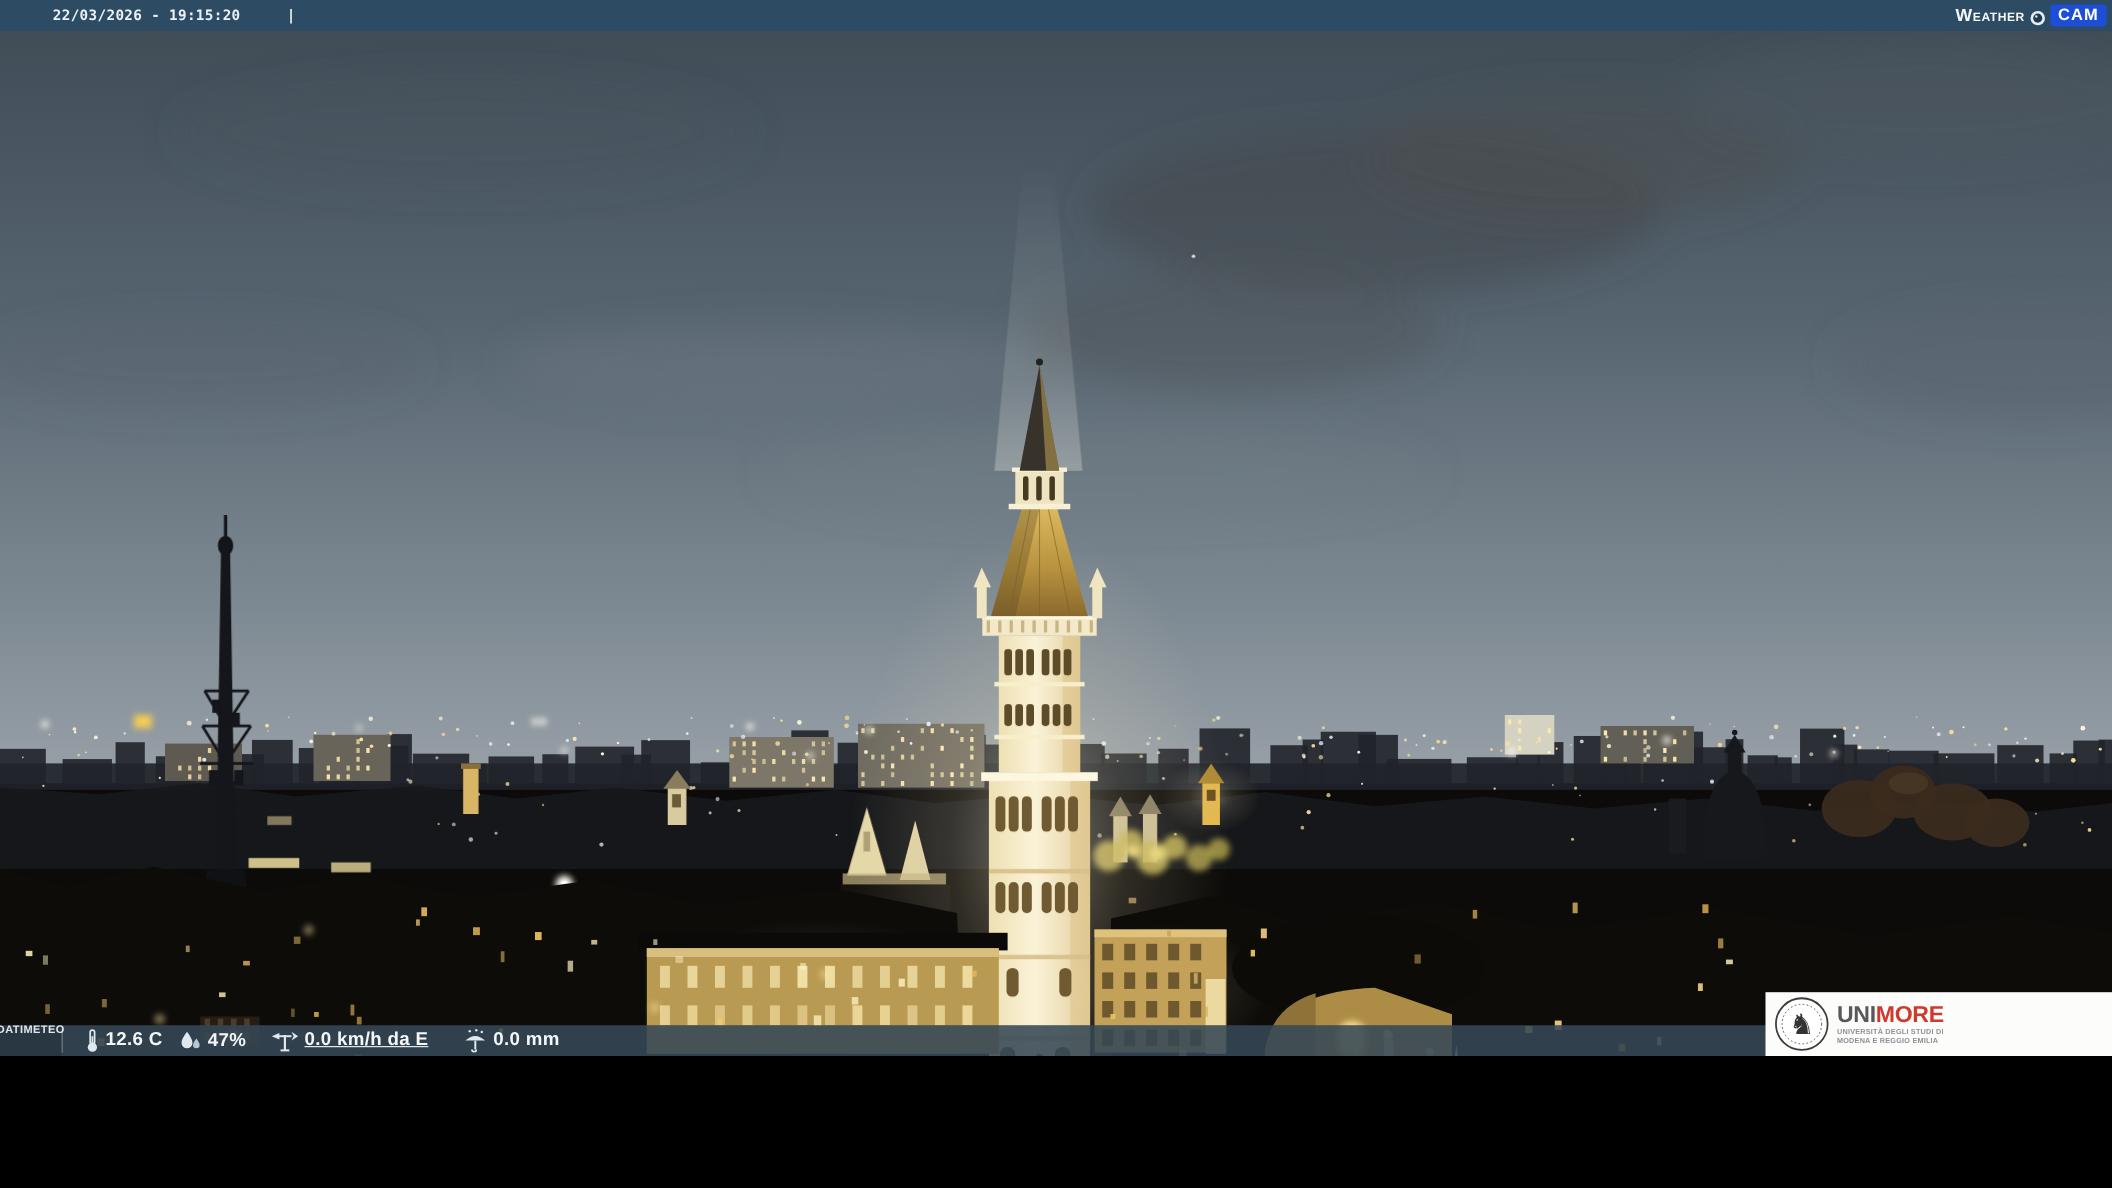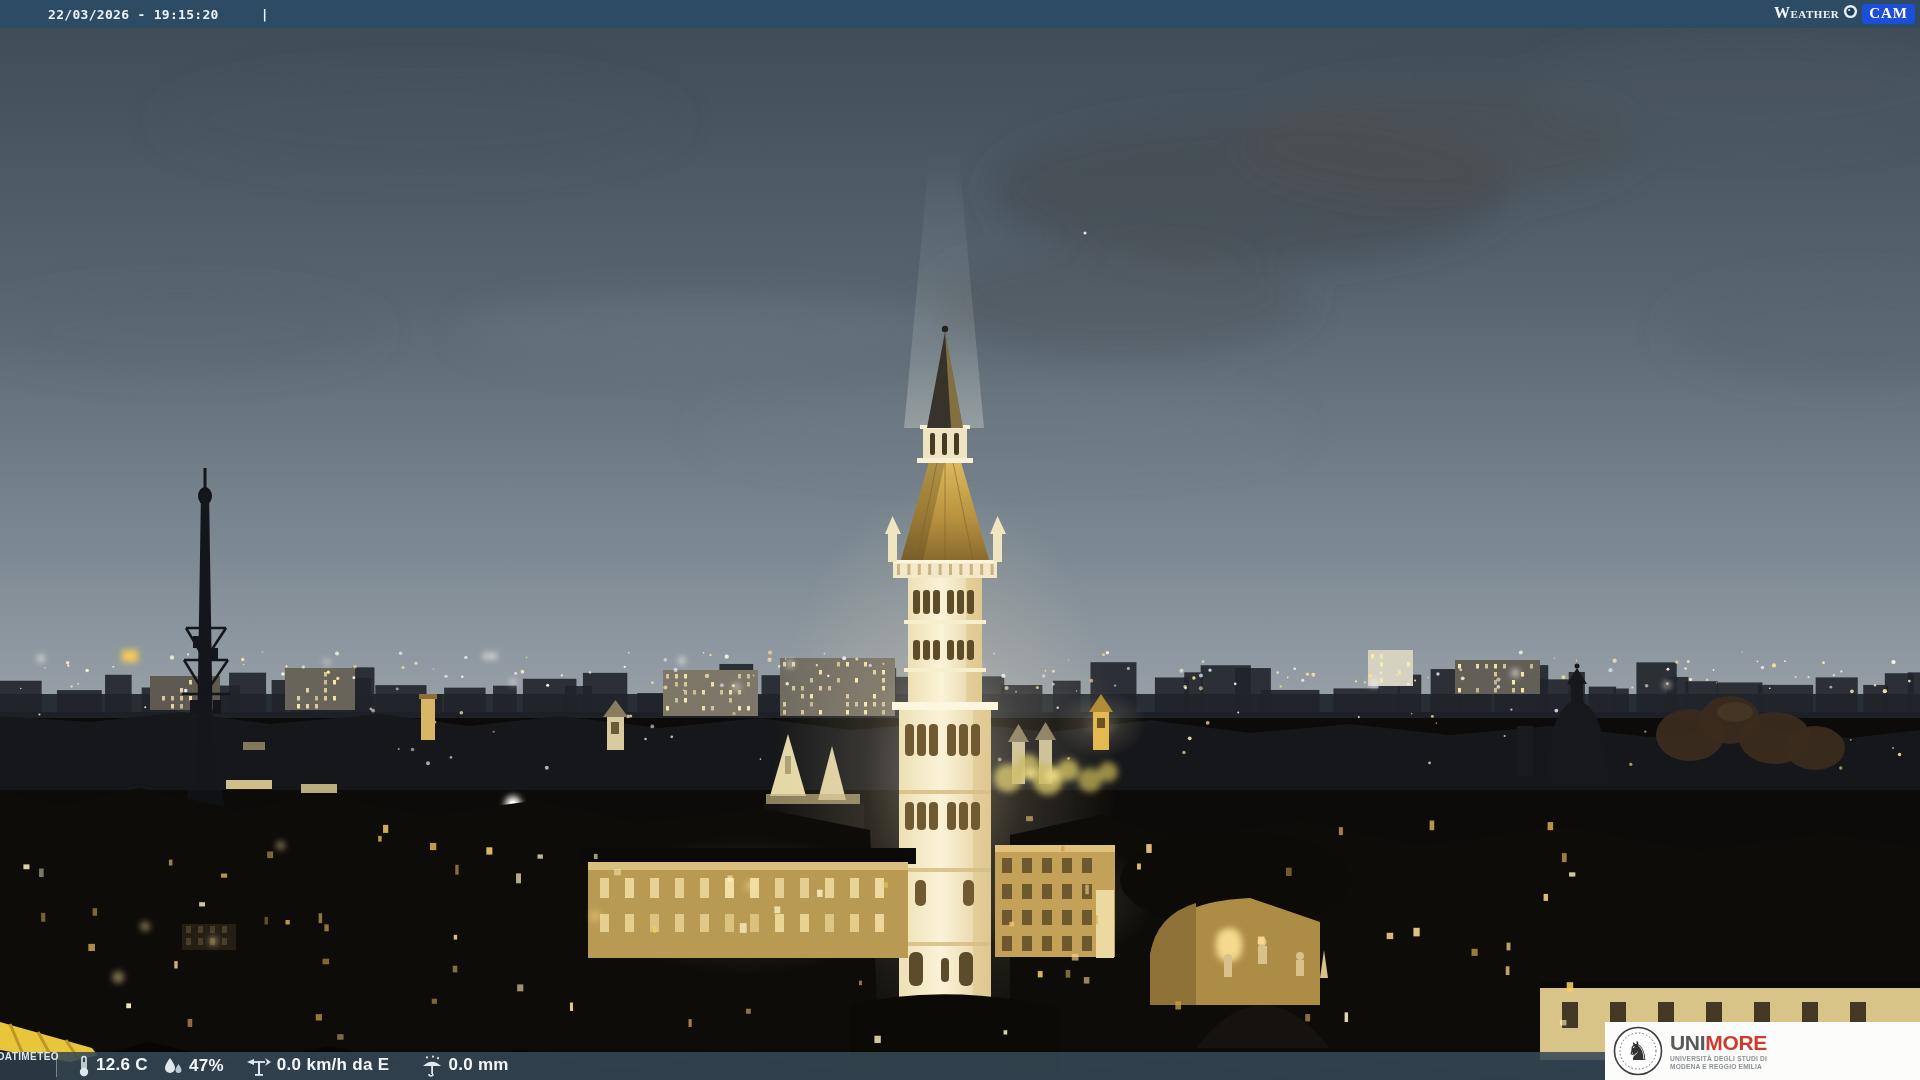--- a/index.html
+++ b/index.html
@@ -1,48 +1,48 @@
 <!DOCTYPE html>
 <html><head>
 <meta charset="utf-8">
 <style>
   html,body{margin:0;padding:0;background:#000;}
-  .viewport{position:relative;width:1920px;height:1080px;overflow:hidden;
+  .viewport{position:relative;width:1920px;height:960px;overflow:hidden;
     font-family:"Liberation Sans", sans-serif;background:#0c0b09;}
   #scene{position:absolute;inset:0;z-index:1;display:block;}
 
   
   .topbar{position:absolute;top:0;left:0;right:0;height:28px;z-index:5;
     background:#2d4b62;display:flex;align-items:center;
     font-family:"DejaVu Sans Mono", monospace;font-weight:bold;
     color:#eaf2f7;font-size:13px;letter-spacing:.3px;}
   .topbar .datetime{margin-left:48px;white-space:pre;}
   .topbar .sep{margin-left:42px;}
   .topbar .title{margin-left:38px;white-space:pre;}
-  .brand{margin-left:auto;margin-right:5px;display:flex;align-items:flex-start;gap:4px;
-    font-family:Liberation Serif, serif;}
+  .brand{margin-left:auto;margin-right:5px;display:flex;align-items:flex-end;gap:4px;
+    font-family:Liberation Sans, sans-serif;}
   .brand .weather{font-variant:small-caps;font-weight:bold;font-size:16px;
     color:#f2f6f9;letter-spacing:.5px;}
   .brand .lens{width:15px;height:15px;display:block;}
   .brand .cam{background:#1d4ed8;color:#fff;font-weight:bold;font-size:15px;
     letter-spacing:1px;padding:2px 7px 3px 7px;border-radius:3px;line-height:1;}
 
   
   .meteobar{position:absolute;left:0;right:0;bottom:0;height:28px;z-index:6;
     background:rgba(54,72,85,0.88);display:flex;align-items:center;
     color:#f3f7fa;}
   .meteo-label{width:56px;text-align:center;font-size:10px;font-weight:bold;
     line-height:10px;color:#dde7ee;letter-spacing:.4px;
     background:rgba(18,28,36,0.25);height:100%;display:flex;
     flex-direction:row;justify-content:center;}
   .meteo-sep{width:1px;height:22px;background:rgba(255,255,255,0.35);}
   .reading{display:flex;align-items:flex-start;gap:5px;font-size:17px;
     font-weight:bold;letter-spacing:.3px;}
   .reading svg{display:block;}
-  .r1{margin-left:20px;} .r2{margin-left:14px;} .r3{margin-left:22px;} .r4{margin-left:32px;}
+  .r1{margin-left:20px;} .r2{margin-left:14px;} .r3{margin-left:22px;text-decoration:underline;} .r4{margin-left:32px;}
 
   
   .logobox{position:absolute;right:0;bottom:0;width:315px;height:58px;z-index:7;
     background:#fcfcfb;display:flex;align-items:center;}
   .seal{margin-left:8px;flex:0 0 auto;}
   .uniblock{margin-left:7px;line-height:1;}
   .unimore{font-size:21px;font-weight:bold;letter-spacing:-.3px;}
   .unimore .uni{color:#58585a;} .unimore .more{color:#cf3a2e;}
   .unisub{margin-top:2px;font-size:6.6px;font-weight:bold;color:#8c9096;
     letter-spacing:.2px;line-height:7.6px;}

